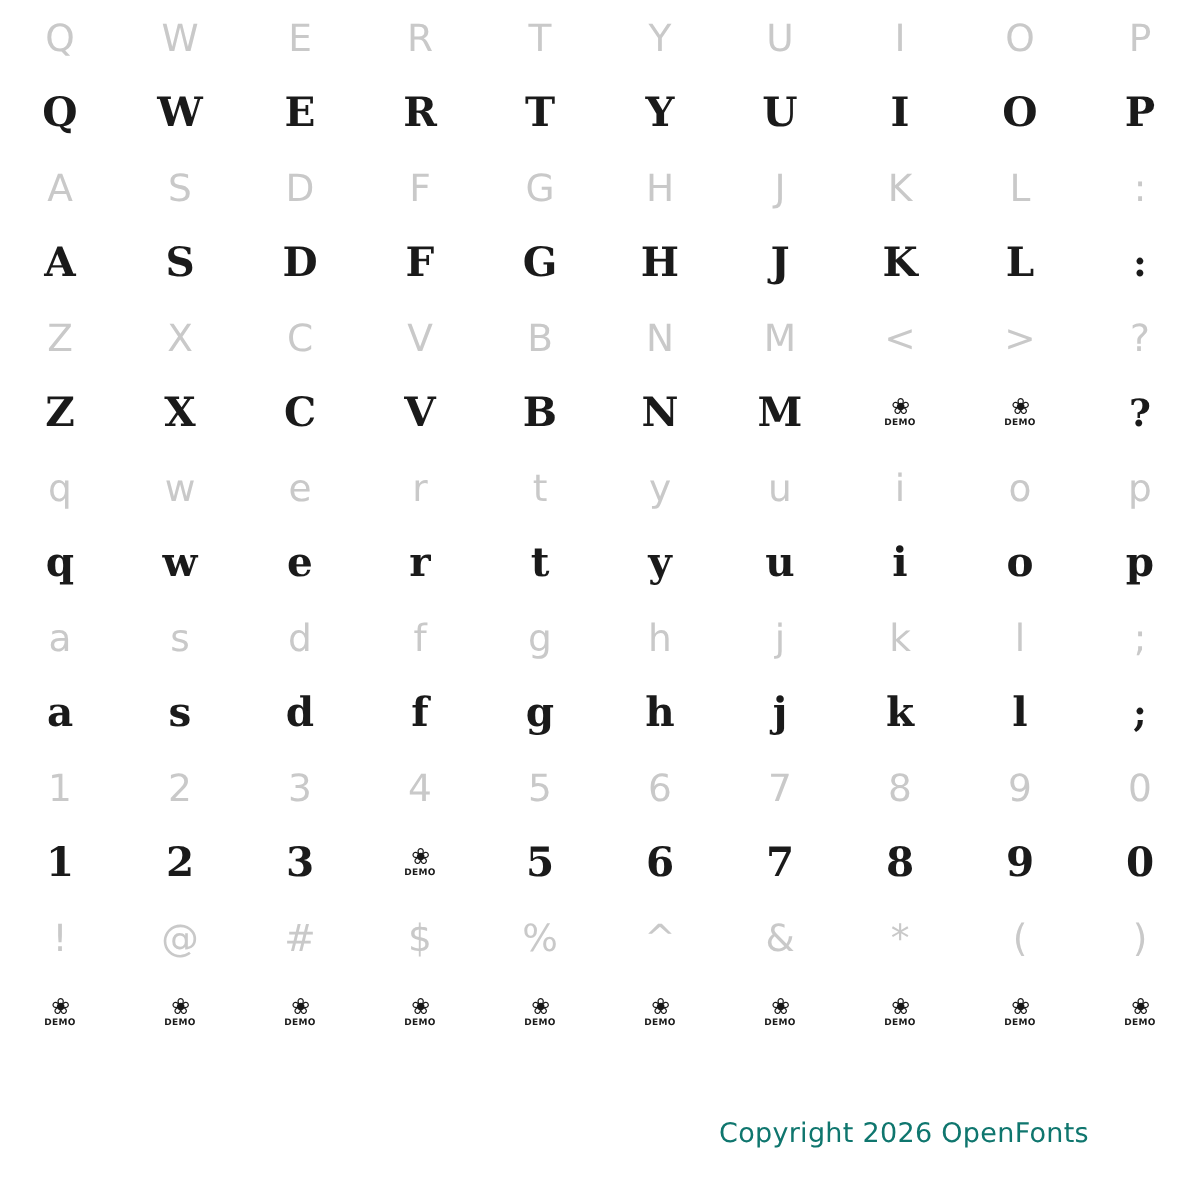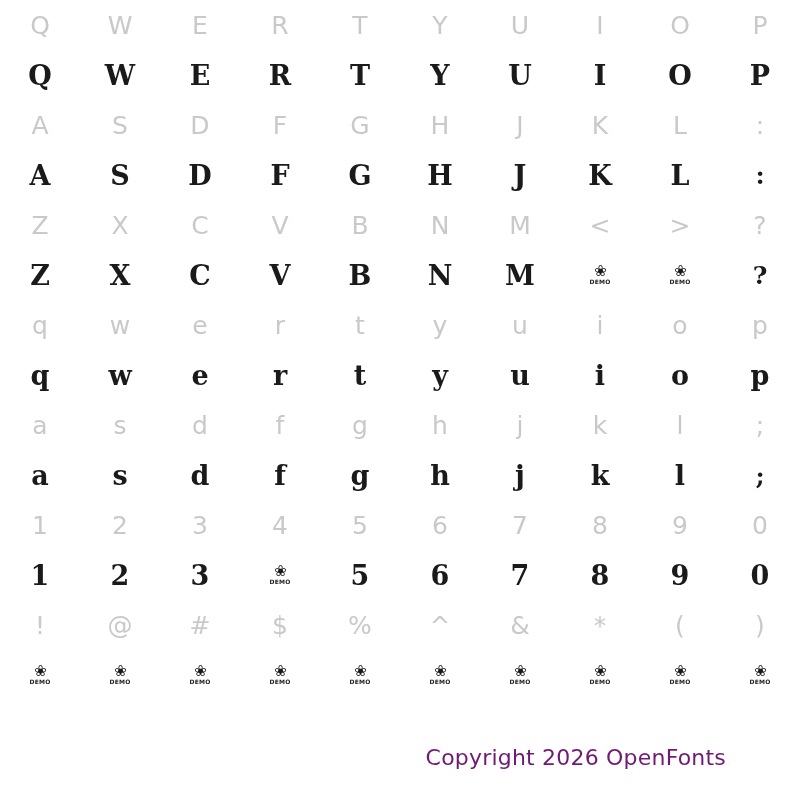--- a/index.html
+++ b/index.html
@@ -67,22 +67,22 @@
     position: absolute;
     left: 0;
     top: 745px;
     width: 800px;
     text-align: right;
     padding-right: 74px;
     box-sizing: border-box;
   }
   .footer-text {
     font-family: "DejaVu Sans", sans-serif;
-    font-size: 22px;
-    color: #701a75;
+    font-size: 18px;
+    color: #0f766e;
     letter-spacing: 0.2px;
   }
 </style>
 </head>
 <body>
 
 <div id="sheet">
   <div class="grid">
       <div class="cell ref" style="font-family: &quot;DejaVu Sans&quot;, sans-serif; font-weight: 400; font-size: 25px; color: rgb(201, 201, 201);">Q</div>
       <div class="cell ref" style="font-family: &quot;DejaVu Sans&quot;, sans-serif; font-weight: 400; font-size: 25px; color: rgb(201, 201, 201);">W</div>

